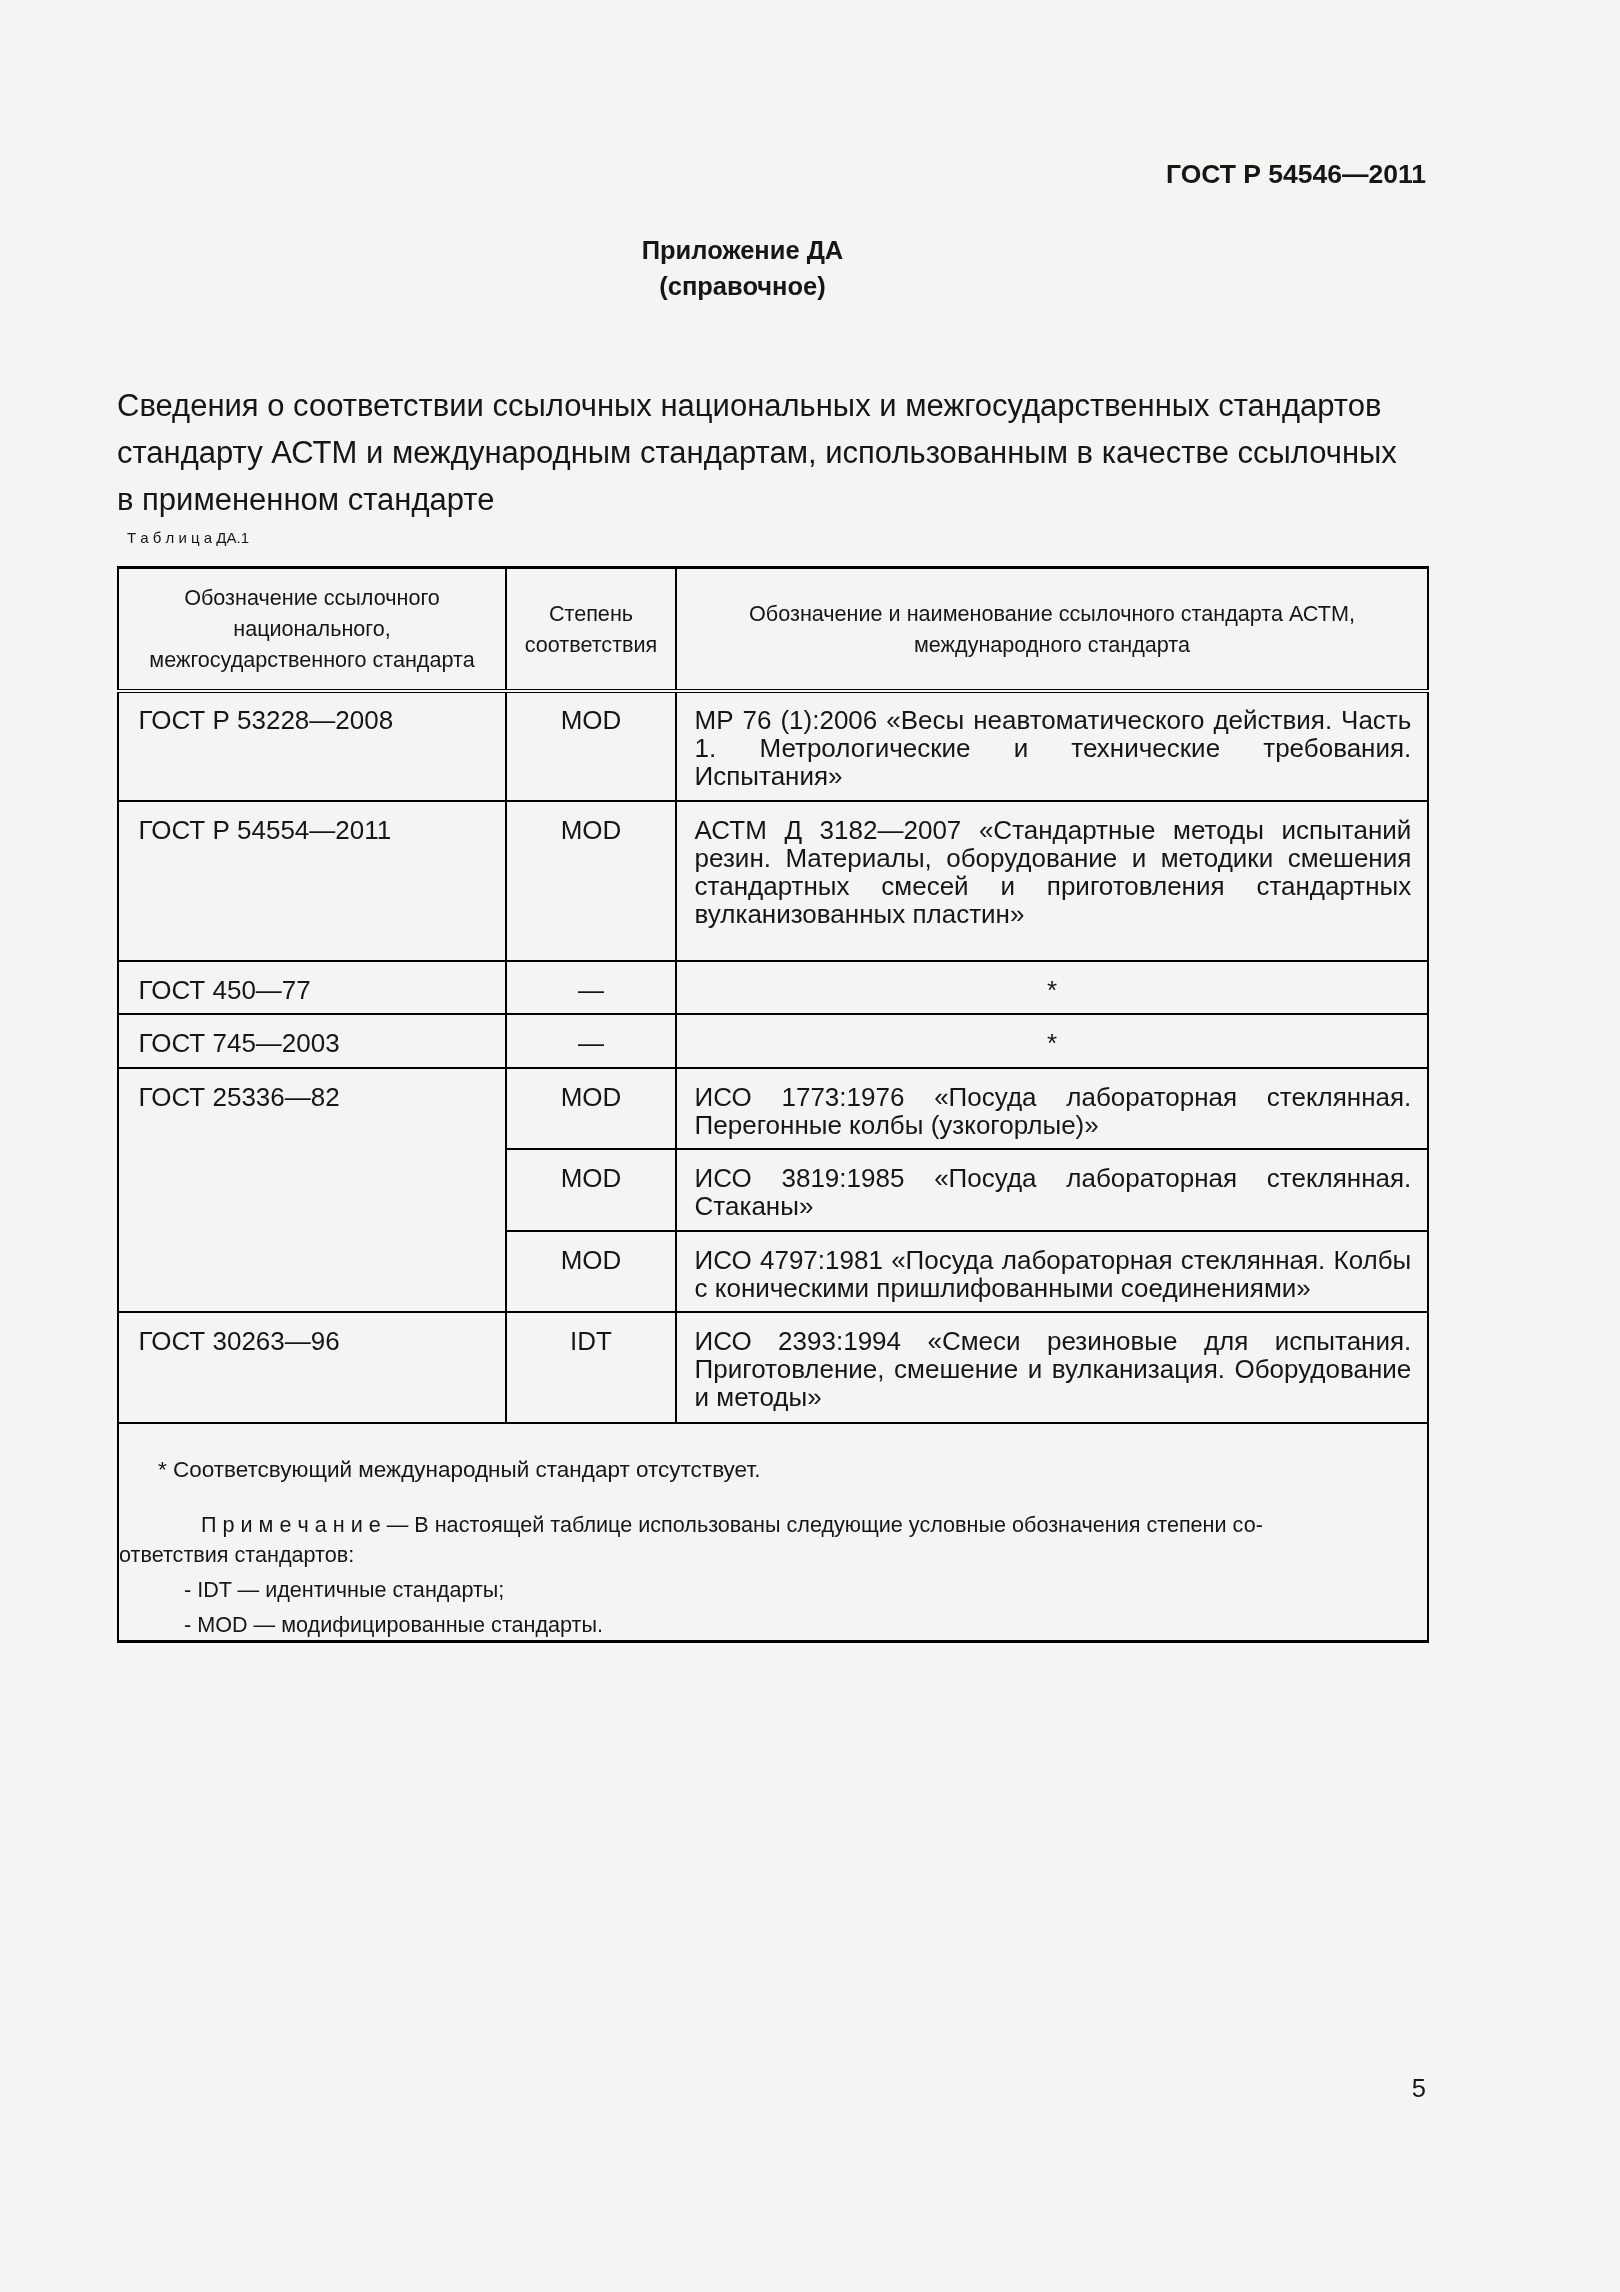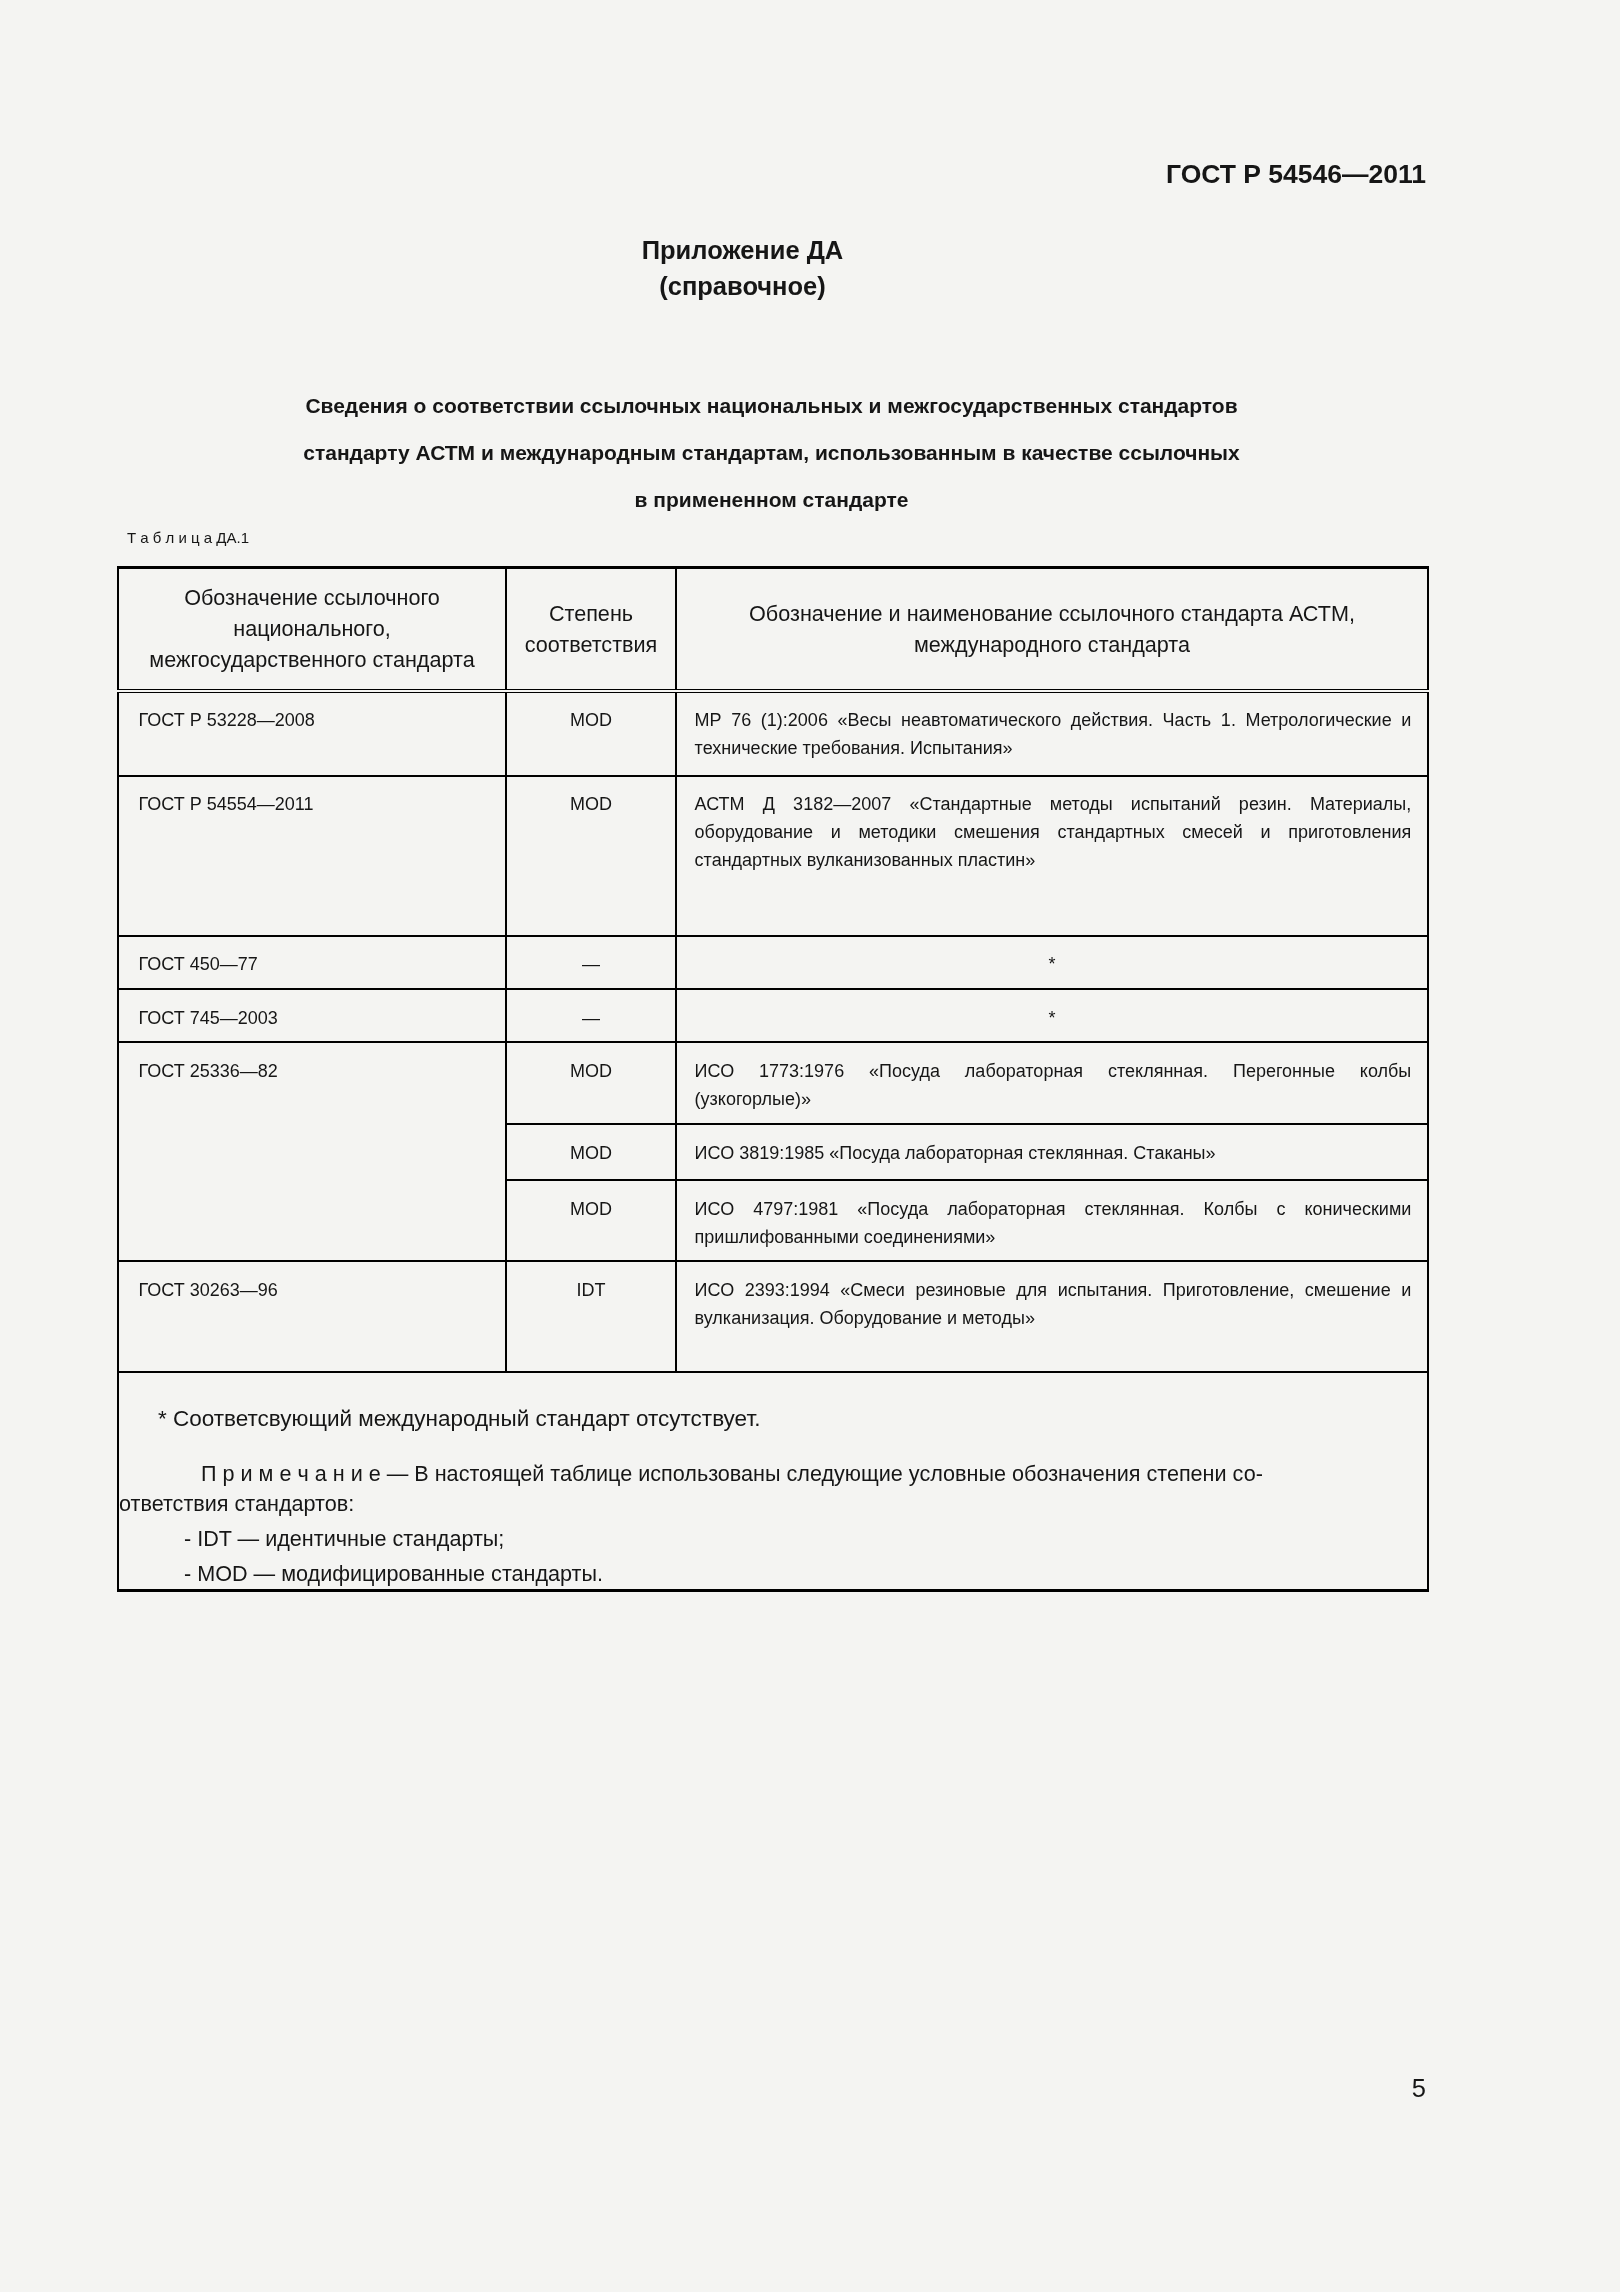--- a/index.html
+++ b/index.html
@@ -13,21 +13,21 @@
   .doc-number {
     position: absolute; left: 117px; top: 159px; width: 1309px;
     text-align: right; font-size: 26.5px; font-weight: bold;
   }
   .appendix {
     position: absolute; left: 117px; top: 232px; width: 1251px;
     text-align: center; font-size: 25.5px; font-weight: bold; line-height: 36px;
   }
   .main-title {
     position: absolute; left: 117px; top: 382px; width: 1309px;
-    text-align: center; font-size: 21px; font-weight: bold; line-height: 47px;
+    font-size: 31px; font-weight: normal; line-height: 47px;
     white-space: pre-line;
   }
   .table-caption {
     position: absolute; left: 127px; top: 529px;
     font-size: 15px;
   }
   table.std-table {
     position: absolute; left: 117px; top: 566px; width: 1309px;
     border-collapse: collapse; table-layout: fixed;
     border: 2px solid #000; border-top: 3.9px solid #000; border-bottom: 3.9px solid #000;
@@ -36,21 +36,21 @@
   col.c2 { width: 170px; }
   col.c3 { width: 752px; }
   .std-table th {
     border: 2px solid #000; border-bottom: 4.9px double #000;
     font-weight: normal; font-size: 21.6px; line-height: 31px;
     text-align: center; vertical-align: middle; white-space: pre-line;
     padding: 3.9px 9.8px;
   }
   .std-table td {
     border: 2px solid #000;
-    font-size: 18px; line-height: 28px;
+    font-size: 26px; line-height: 28px;
     vertical-align: top;
   }
   td.cell-standard { padding: 13.7px 7.8px 7.8px 19.6px; text-align: left; }
   td.cell-degree   { padding: 13.7px 3.9px 7.8px 3.9px; text-align: center; }
   td.cell-ref      { padding: 13.7px 15.7px 9.8px 17.6px; text-align: justify; }
   td.cell-ref.centered { text-align: center; padding-left: 3.9px; padding-right: 3.9px; }
   tr.h-header { height: 123px; }
   tr.h-r0 { height: 85px; }
   tr.h-r1 { height: 160px; }
   tr.h-r2 { height: 40px; }

